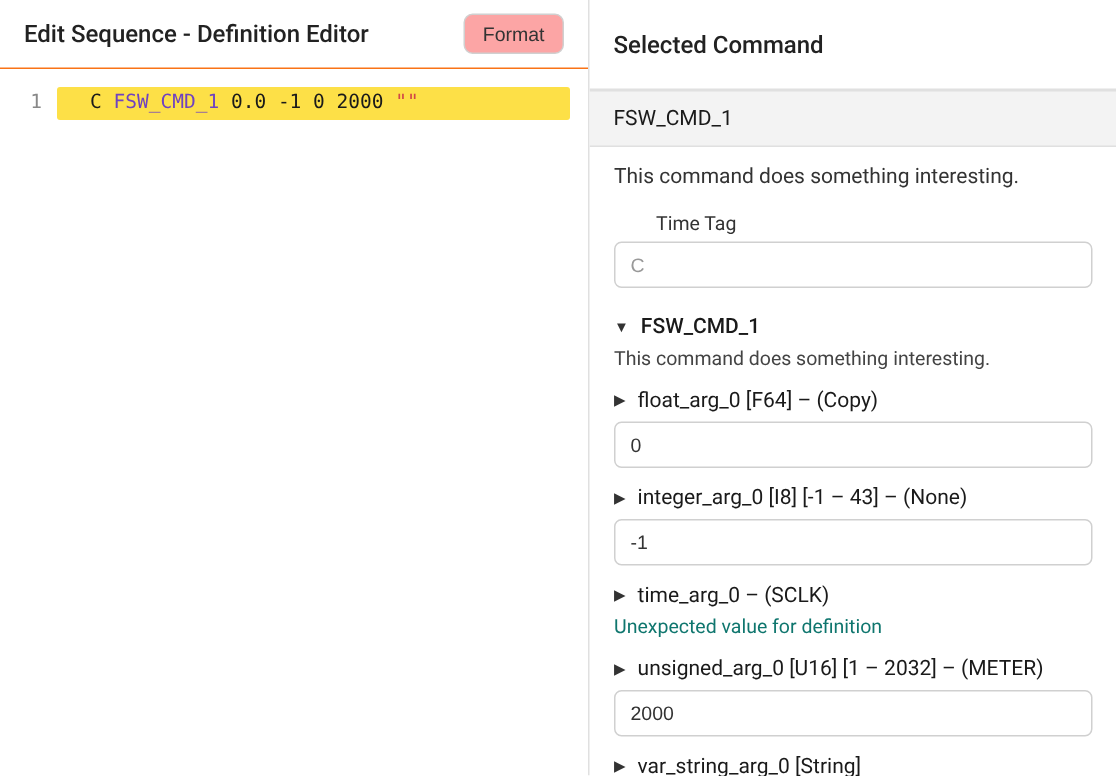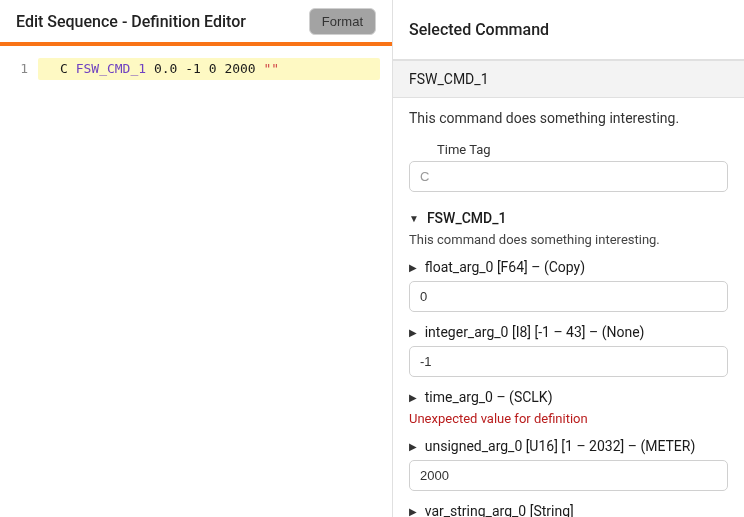--- a/index.html
+++ b/index.html
@@ -27,31 +27,31 @@
       flex: 1;
       display: flex;
       flex-direction: column;
       overflow: hidden;
     }
     .header {
       display: flex;
       align-items: center;
       padding: 0 16px;
       height: 46px;
-      border-bottom: 4px solid #f97316;
+      border-bottom: 1px solid #f97316;
       gap: 8px;
     }
     .header-title {
       font-size: 16px;
       font-weight: 500;
       flex: 1;
       color: #222;
     }
     .btn {
-      background: #a3a3a3;
+      background: #fca5a5;
       border: 1px solid #d0d0d0;
       border-radius: 6px;
       padding: 5px 12px;
       font-size: 13px;
       cursor: pointer;
       display: inline-flex;
       align-items: center;
       gap: 6px;
       color: #333;
     }
@@ -99,21 +99,21 @@
       font-size: 13px;
       padding-right: 12px;
     }
     .code-line {
       height: 22px;
       line-height: 22px;
       padding-left: 22px;
       border-radius: 2px;
     }
     .code-line.active {
-      background: #fef9c3;
+      background: #fde047;
     }
     .tok-timetag { color: #1a1a1a; }
     .tok-cmd { color: #6f42c1; }
     .tok-num { color: #1a1a1a; font-weight: 500; }
     .tok-str { color: #d14747; }
 
     .cmd-name-bar {
       background: #f3f3f3;
       border-top: 1px solid #e0e0e0;
       border-bottom: 1px solid #e0e0e0;
@@ -178,21 +178,21 @@
       font-weight: 400;
       cursor: pointer;
       margin-bottom: 6px;
     }
     .arg-header .caret {
       font-size: 10px;
       color: #333;
     }
     .arg-note {
       font-size: 13px;
-      color: #b91c1c;
+      color: #0f766e;
       margin-top: 4px;
       margin-bottom: 12px;
     }
   </style>
 </head>
 <body>
 
 <div class="left-panel">
   <div class="header">
     <div class="header-title">Edit Sequence - Definition Editor</div>

